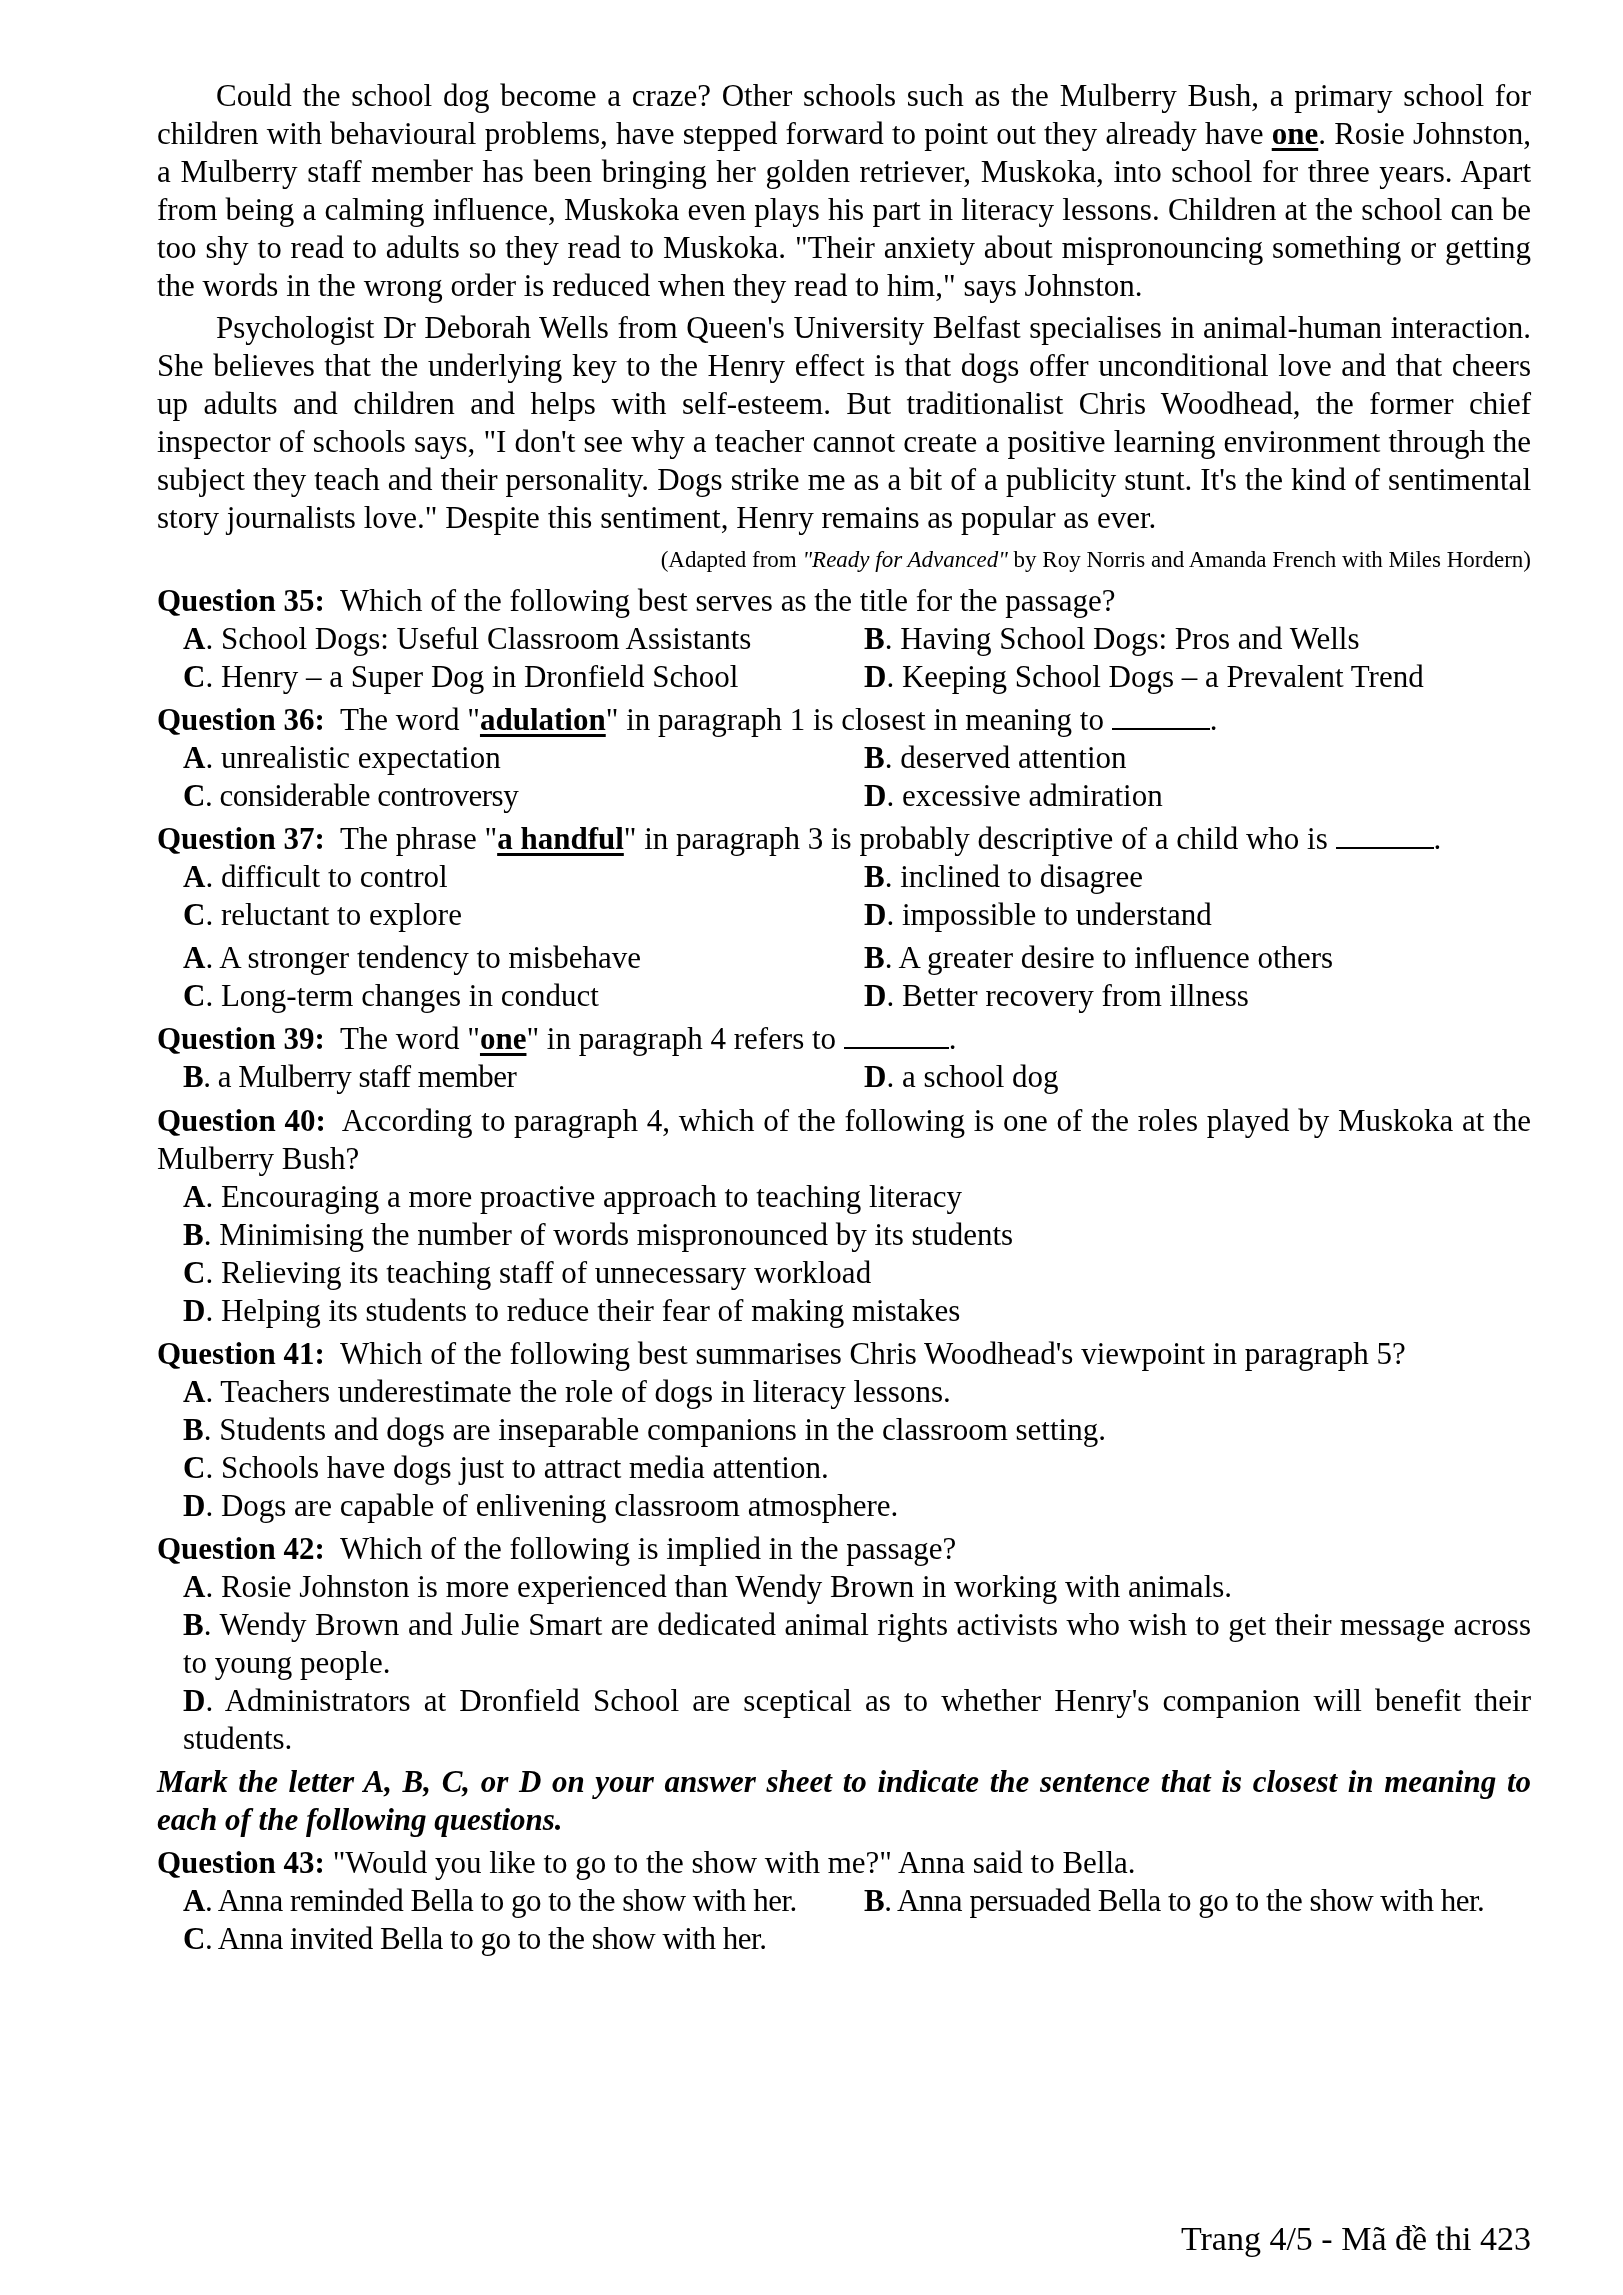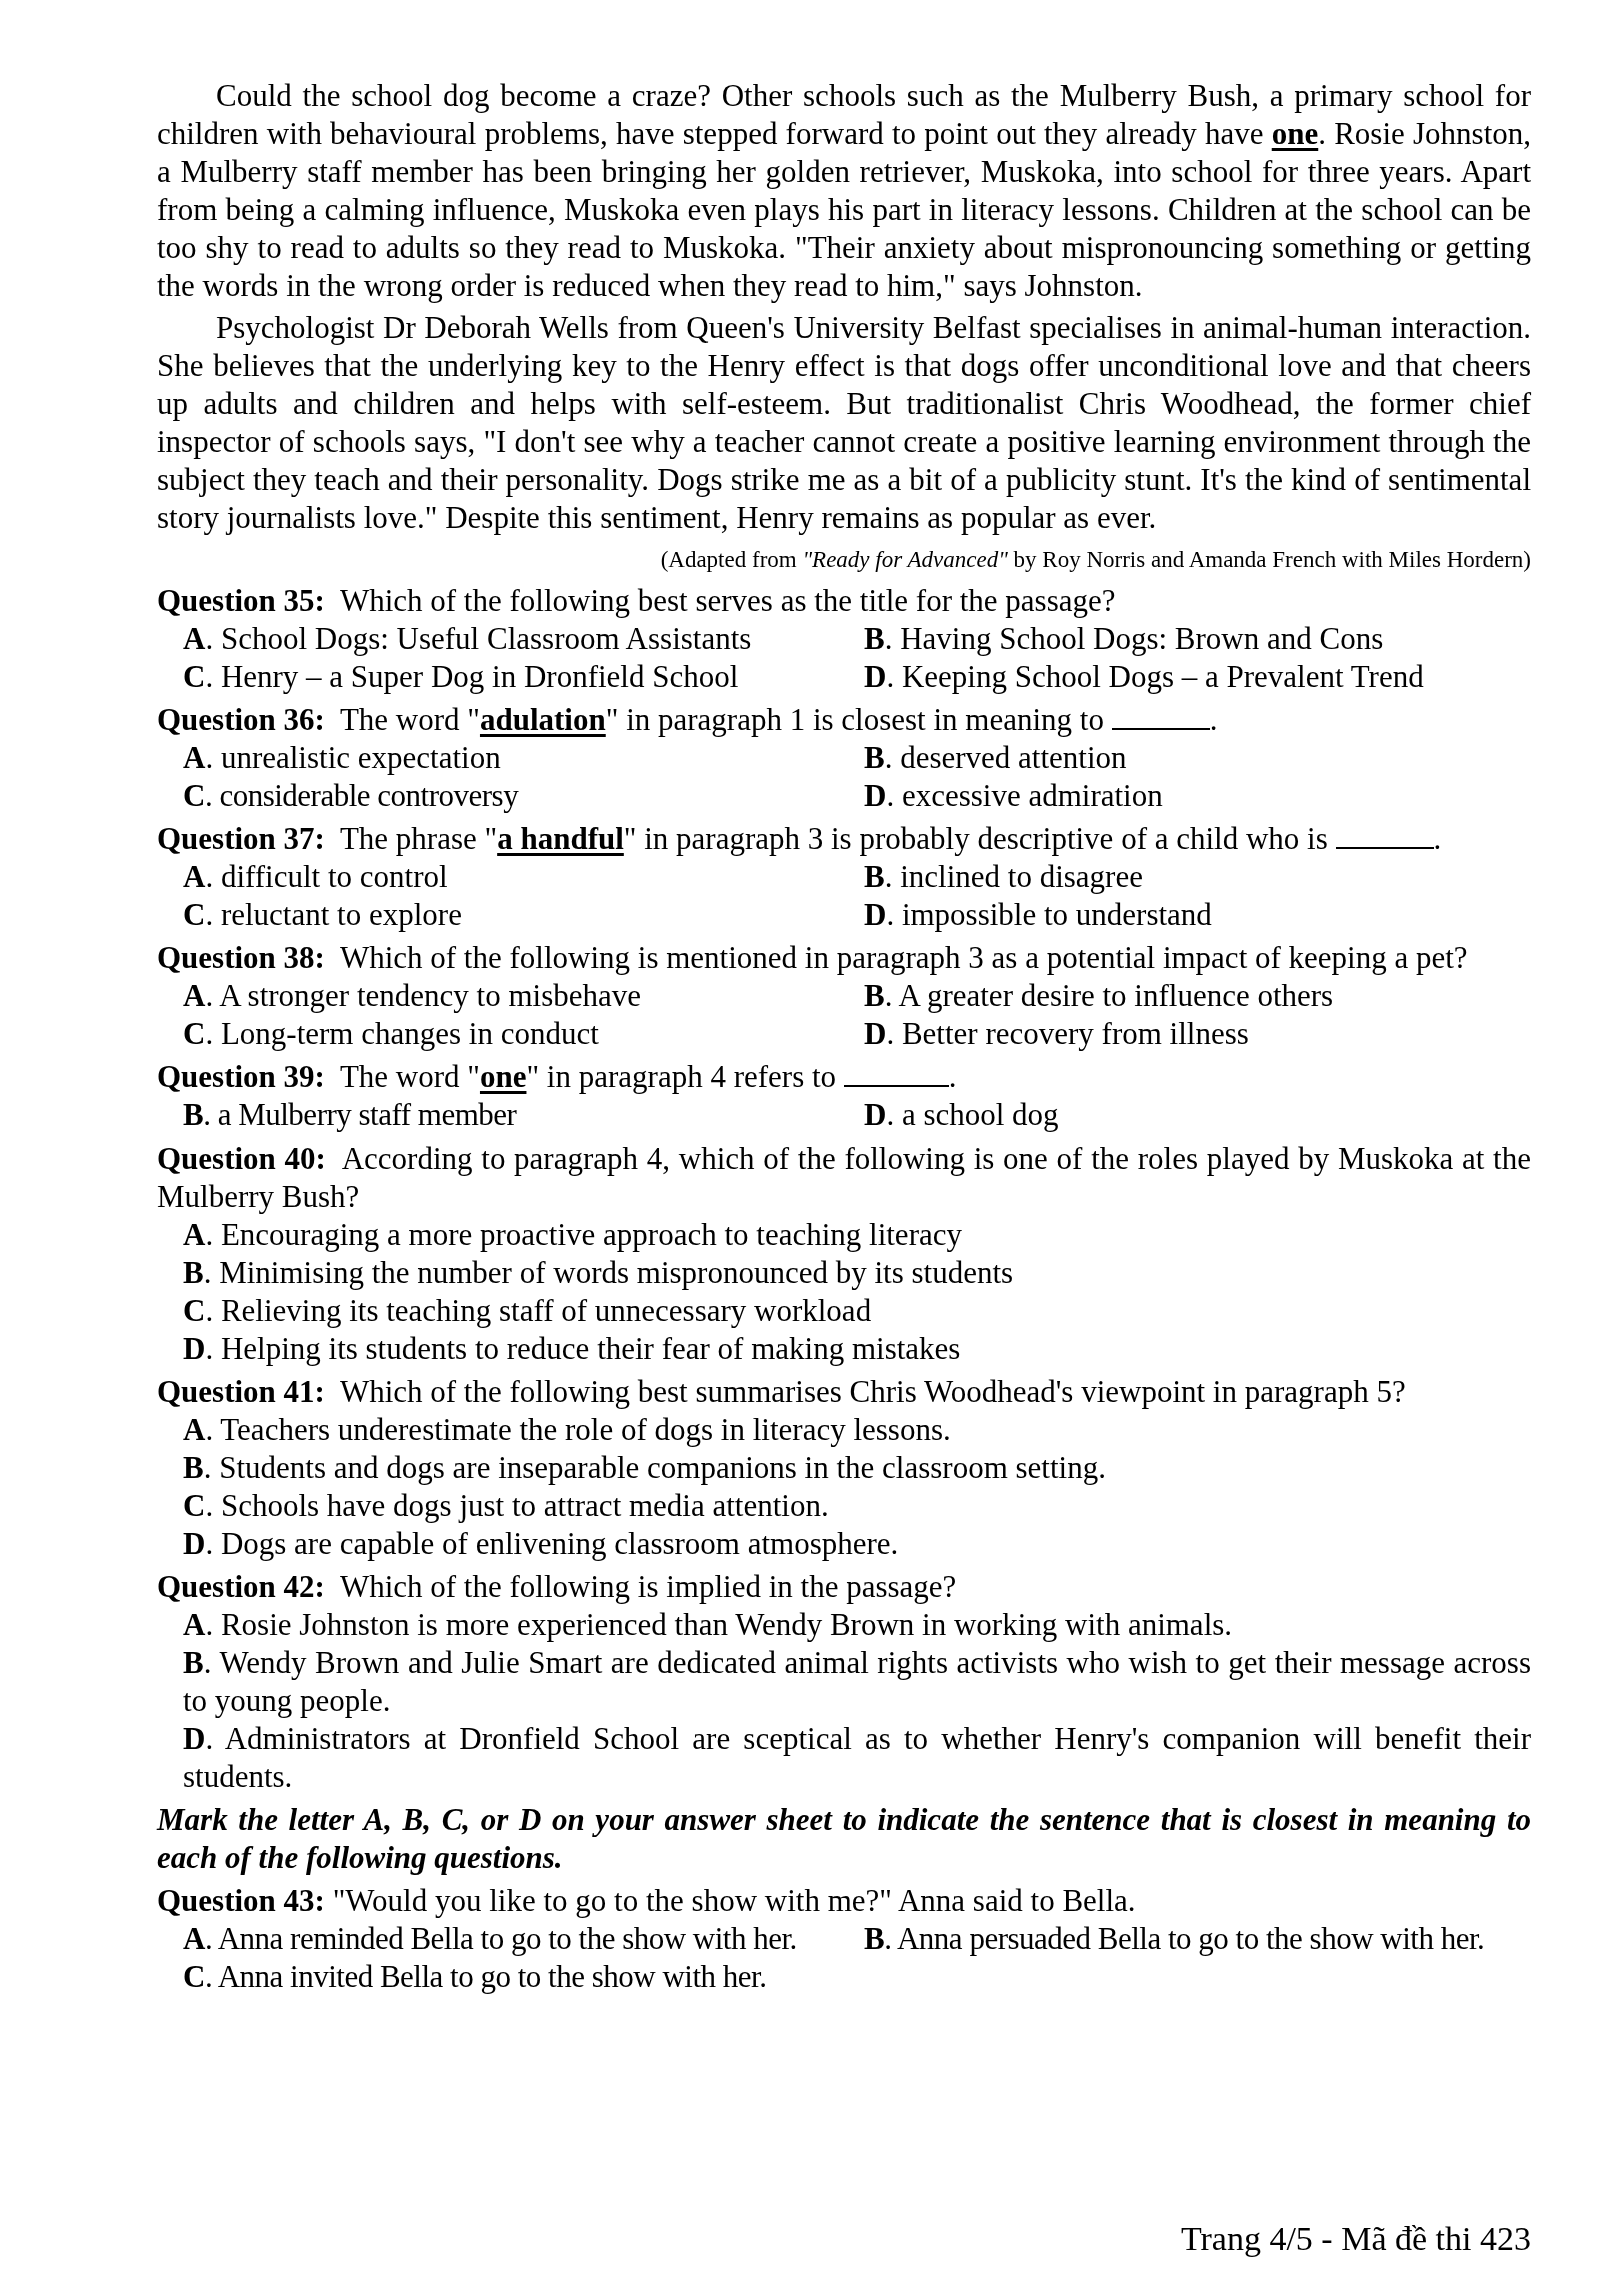--- a/index.html
+++ b/index.html
@@ -92,21 +92,21 @@
   <div>
     <p class="para"><span>Could the school dog become a craze? Other schools such as the Mulberry Bush, a primary school for children with behavioural problems, have stepped forward to point out they already have </span><span class="u-bold">one</span><span>. Rosie Johnston, a Mulberry staff member has been bringing her golden retriever, Muskoka, into school for three years. Apart from being a calming influence, Muskoka even plays his part in literacy lessons. Children at the school can be too shy to read to adults so they read to Muskoka. "Their anxiety about mispronouncing something or getting the words in the wrong order is reduced when they read to him," says Johnston.</span></p>
     <p class="para">Psychologist Dr Deborah Wells from Queen's University Belfast specialises in animal-human interaction. She believes that the underlying key to the Henry effect is that dogs offer unconditional love and that cheers up adults and children and helps with self-esteem. But traditionalist Chris Woodhead, the former chief inspector of schools says, "I don't see why a teacher cannot create a positive learning environment through the subject they teach and their personality. Dogs strike me as a bit of a publicity stunt. It's the kind of sentimental story journalists love." Despite this sentiment, Henry remains as popular as ever.</p>
     <div class="source"><span>(Adapted from </span><i>"Ready for Advanced"</i><span> by Roy Norris and Amanda French with Miles Hordern)</span></div>
   </div>
 
   <div class="question">
     <div class="q-stem"><span class="q-label">Question 35:</span>&nbsp; <span>Which of the following best serves as the title for the passage?</span></div>
     <div class="opts-grid">
       <div class="opt"><span class="opt-letter">A</span>. <span>School Dogs: Useful Classroom Assistants</span></div>
-      <div class="opt"><span class="opt-letter">B</span>. <span>Having School Dogs: Brown and Cons</span></div>
+      <div class="opt"><span class="opt-letter">B</span>. <span>Having School Dogs: Pros and Wells</span></div>
       <div class="opt"><span class="opt-letter">C</span>. <span>Henry – a Super Dog in Dronfield School</span></div>
       <div class="opt"><span class="opt-letter">D</span>. <span>Keeping School Dogs – a Prevalent Trend</span></div>
     </div>
   </div>
 
   <div class="question">
     <div class="q-stem"><span class="q-label">Question 36:</span>&nbsp; <span>The word "</span><span class="u-bold">adulation</span><span>" in paragraph 1 is closest in meaning to </span><span class="blank"></span><span>.</span></div>
     <div class="opts-grid">
       <div class="opt"><span class="opt-letter">A</span>. <span>unrealistic expectation</span></div>
       <div class="opt"><span class="opt-letter">B</span>. <span>deserved attention</span></div>
@@ -119,21 +119,20 @@
     <div class="q-stem"><span class="q-label">Question 37:</span>&nbsp; <span>The phrase "</span><span class="u-bold">a handful</span><span>" in paragraph 3 is probably descriptive of a child who is </span><span class="blank"></span><span>.</span></div>
     <div class="opts-grid">
       <div class="opt"><span class="opt-letter">A</span>. <span>difficult to control</span></div>
       <div class="opt"><span class="opt-letter">B</span>. <span>inclined to disagree</span></div>
       <div class="opt"><span class="opt-letter">C</span>. <span>reluctant to explore</span></div>
       <div class="opt"><span class="opt-letter">D</span>. <span>impossible to understand</span></div>
     </div>
   </div>
 
   <div class="question">
-    <div class="q-stem"><span class="q-label">Question 38:</span>&nbsp; <span>Which of the following is mentioned in paragraph 3 as a potential impact of keeping a pet?</span></div>
     <div class="opts-grid">
       <div class="opt"><span class="opt-letter">A</span>. <span>A stronger tendency to misbehave</span></div>
       <div class="opt"><span class="opt-letter">B</span>. <span>A greater desire to influence others</span></div>
       <div class="opt"><span class="opt-letter">C</span>. <span>Long-term changes in conduct</span></div>
       <div class="opt"><span class="opt-letter">D</span>. <span>Better recovery from illness</span></div>
     </div>
   </div>
 
   <div class="question">
     <div class="q-stem"><span class="q-label">Question 39:</span>&nbsp; <span>The word "</span><span class="u-bold">one</span><span>" in paragraph 4 refers to </span><span class="blank long"></span><span>.</span></div>

